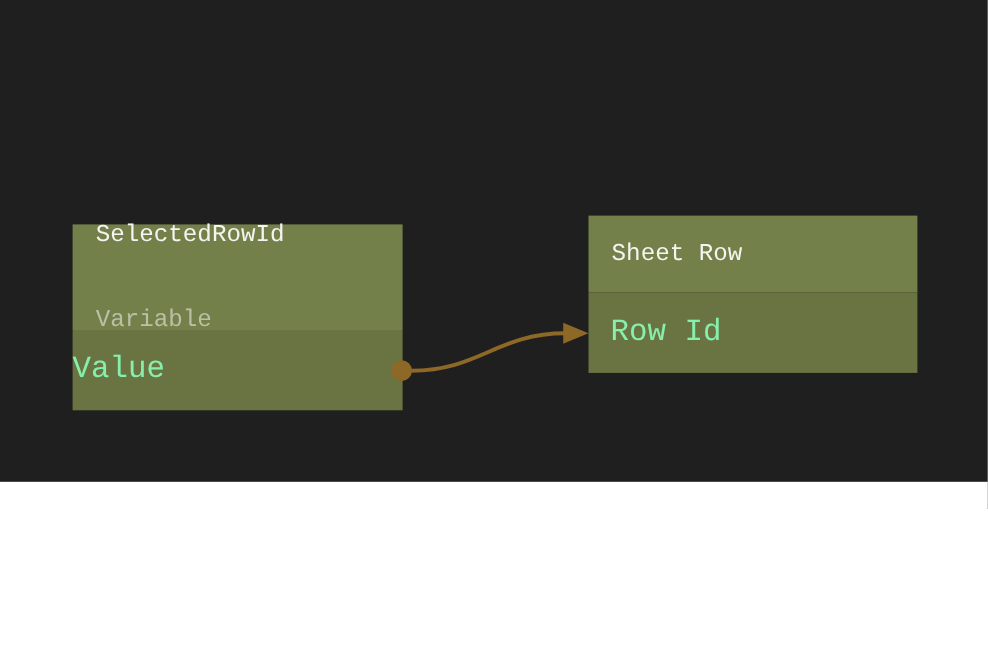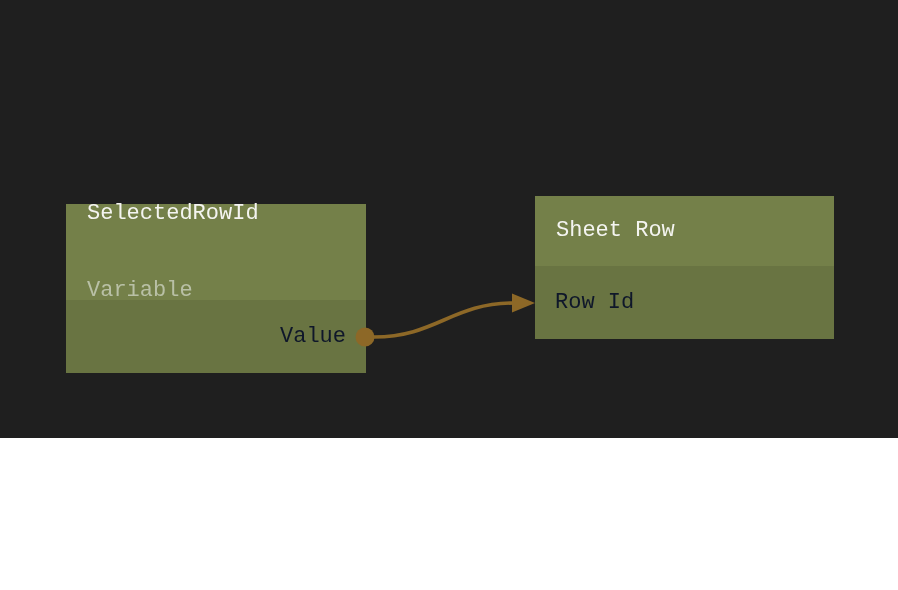--- a/index.html
+++ b/index.html
@@ -50,27 +50,27 @@
     height: 73px;
     display: flex;
     align-items: center;
   }
 
   .port-row {
     width: 100%;
     display: flex;
     align-items: center;
   }
-  .port-row.output { justify-content: flex-end; padding-right: 20px; }
+  .port-row.output { justify-content: flex-start; padding-right: 20px; }
   .port-row.input  { justify-content: flex-start; padding-left: 20px; }
 
   .port-label {
-    font-size: 22px;
+    font-size: 28px;
     line-height: 30px;
-    color: #0f172a;
+    color: #86efac;
     white-space: nowrap;
   }
 
   .wire-layer {
     position: absolute;
     left: 0;
     top: 0;
     width: 898px;
     height: 590px;
     z-index: 5;

